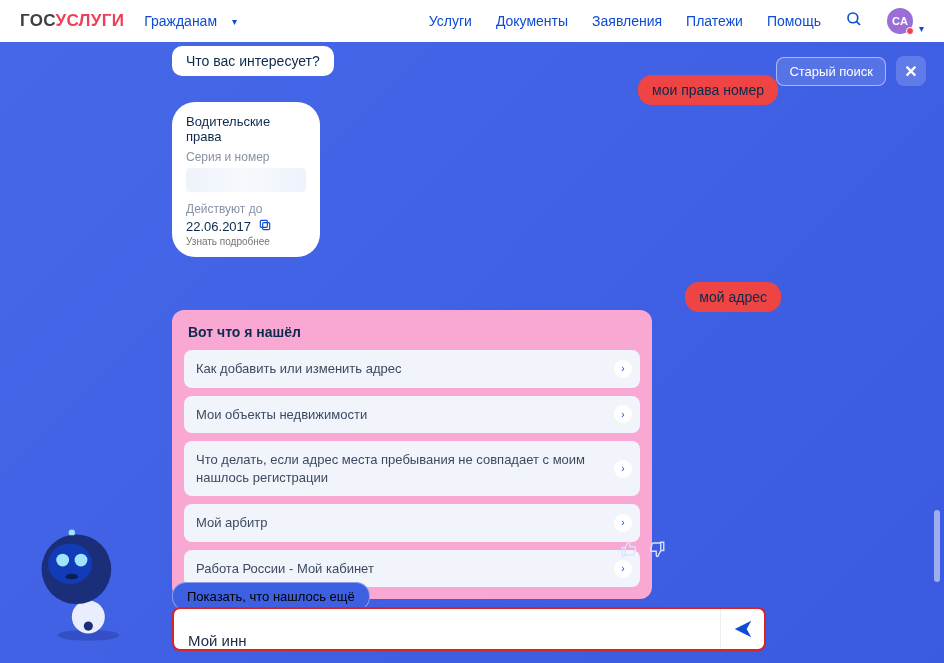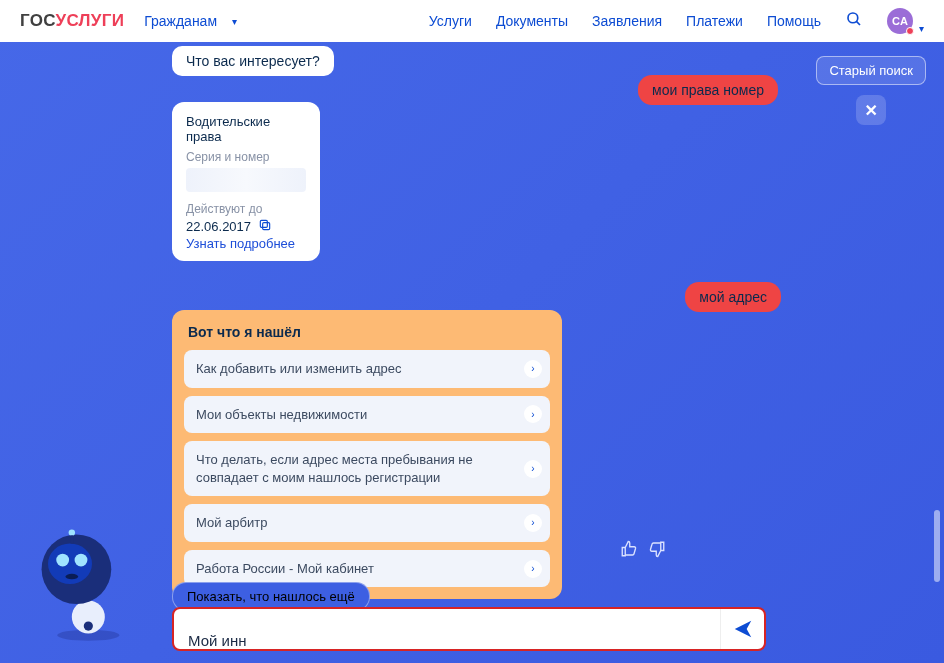--- a/index.html
+++ b/index.html
@@ -14,42 +14,42 @@
   .dropdown { color: #0d4cd3; font-size: 14px; cursor: pointer; display: flex; align-items: center; gap: 15px; }
   .chev { font-size: 10px; }
   .nav { margin-left: auto; display: flex; align-items: center; gap: 24px; }
   .nav a { color: #0d4cd3; text-decoration: none; font-size: 14px; cursor: pointer; }
   .search-icon { color: #0d4cd3; cursor: pointer; }
   .avatar-wrap { display: flex; align-items: flex-end; gap: 6px; cursor: pointer; }
   .avatar { width: 26px; height: 26px; border-radius: 50%; background: #9b6dd7; color: #fff; font-size: 11px; font-weight: 600; display: flex; align-items: center; justify-content: center; position: relative; }
   .avatar .dot { position: absolute; bottom: -1px; right: -1px; width: 8px; height: 8px; border-radius: 50%; background: #ee3f58; border: 1px solid #fff; }
 
   
-  .top-right { position: absolute; top: 56px; right: 18px; display: flex; gap: 10px; align-items: center; z-index: 6; flex-direction: column; }
+  .top-right { position: absolute; top: 56px; right: 18px; display: flex; gap: 10px; align-items: center; z-index: 6; }
   .old-search { background: rgba(255,255,255,.12); border: 1px solid rgba(255,255,255,.5); color: #fff; border-radius: 8px; padding: 6px 12px; font-size: 13px; cursor: pointer; }
   .close-btn { width: 30px; height: 30px; border-radius: 8px; background: rgba(255,255,255,.18); display: flex; align-items: center; justify-content: center; color: #fff; cursor: pointer; font-weight: 600; }
 
   
   .chat { position: absolute; top: 42px; left: 0; right: 0; bottom: 0; padding: 0 0 0 0; }
 
   .msg-prompt { position: absolute; left: 172px; top: 4px; background: #fff; border-radius: 10px; padding: 7px 14px; font-size: 14px; color: #0b2a4d; }
 
   .user-msg { position: absolute; background: #ef4444; border-radius: 14px; padding: 7px 14px; font-size: 14px; color: #0b2a4d; }
   .user1 { right: 166px; top: 33px; }
   .user2 { right: 163px; top: 240px; }
 
-  .card-rights { position: absolute; left: 172px; top: 60px; width: 148px; background: #fff; border-radius: 12px; padding: 12px 14px 10px; font-size: 13px; }
+  .card-rights { position: absolute; left: 172px; top: 60px; width: 148px; background: #fff; border-radius: 23px; padding: 12px 14px 10px; font-size: 13px; }
   .card-rights .title { color: #0b2a4d; font-weight: 500; margin-bottom: 6px; font-size: 13px; }
   .card-rights .label { color: #8892a6; font-size: 12px; margin-bottom: 2px; }
   .card-rights .blur { background: linear-gradient(90deg, #eef2fb 0%, #f7f9fd 50%, #eef2fb 100%); height: 24px; border-radius: 4px; margin: 4px 0 10px; }
   .card-rights .value { color: #0b2a4d; font-size: 13px; display: flex; align-items: center; gap: 7px; margin-bottom: 1px; }
   .copy-icon { color: #0d4cd3; cursor: pointer; }
-  .card-rights .link { color: #1d4ed8; font-size: 13px; cursor: pointer; }
+  .card-rights .link { color: #737373; font-size: 10px; cursor: pointer; }
 
-  .results { position: absolute; left: 172px; top: 268px; width: 390px; background: #fdba74; border-radius: 12px; padding: 12px 12px; }
+  .results { position: absolute; left: 172px; top: 268px; width: 480px; background: #f9a8d4; border-radius: 12px; padding: 12px 12px; }
   .results .heading { font-weight: 600; color: #0b2a4d; font-size: 14px; padding: 2px 4px 10px; }
   .result-item { background: #f1f4fb; border-radius: 8px; padding: 10px 36px 10px 12px; margin-bottom: 8px; position: relative; font-size: 13px; color: #3c4a60; cursor: pointer; line-height: 1.35; }
   .result-item:last-child { margin-bottom: 0; }
   .result-item .arrow { position: absolute; right: 8px; top: 50%; transform: translateY(-50%); width: 18px; height: 18px; background: #fff; border-radius: 50%; display: flex; align-items: center; justify-content: center; color: #0d4cd3; font-size: 10px; }
 
   .feedback { position: absolute; left: 620px; top: 498px; display: flex; gap: 10px; color: #dbe2ff; }
   .thumb { cursor: pointer; }
 
   .show-more { position: absolute; left: 172px; top: 540px; background: #3d5fe2; border: 1px solid rgba(255,255,255,.4); color: #000000; border-radius: 14px; padding: 6px 14px; font-size: 13px; cursor: pointer; }
 

